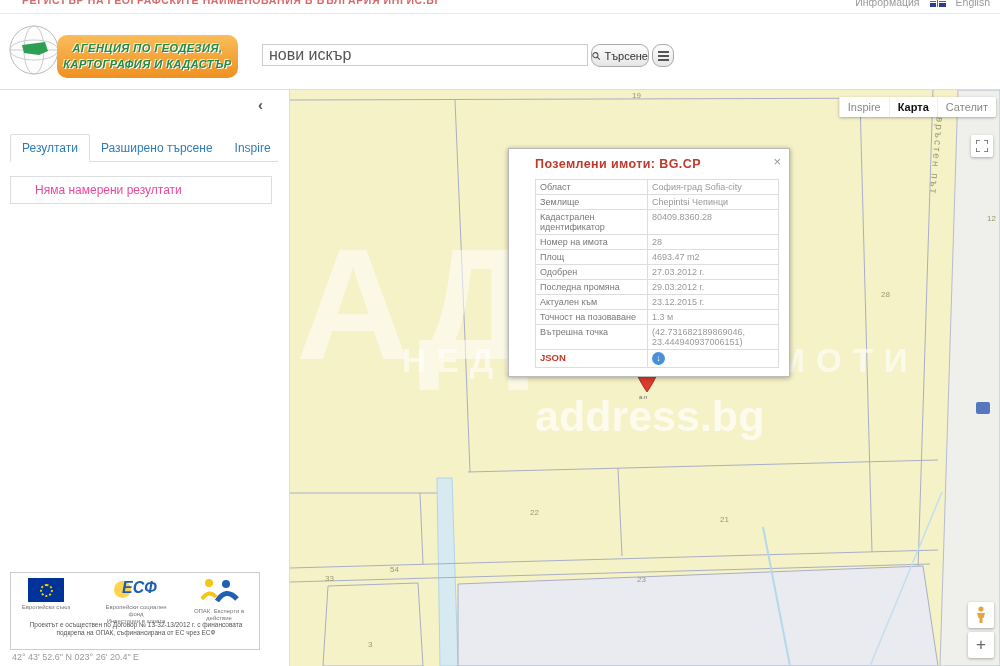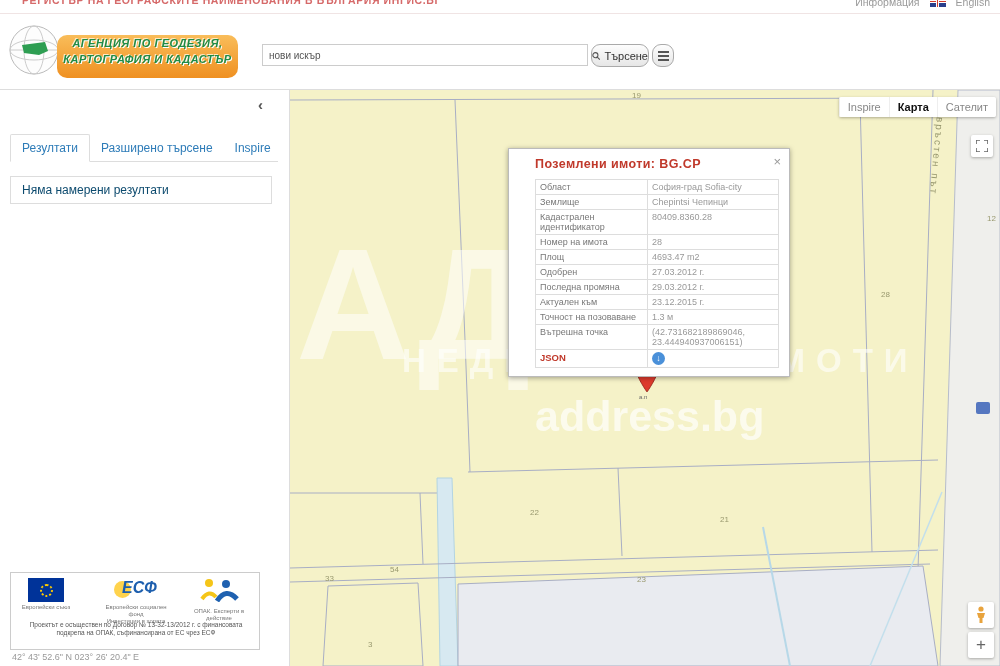--- a/index.html
+++ b/index.html
@@ -15,43 +15,43 @@
   #top-right { position:absolute; right:10px; top:-4px; display:flex; align-items:center; gap:10px; }
   #top-right .lnk { font-size:10.5px; color:#9a9a9a; }
   .uk-flag { position:relative; width:16px; height:10px; background:#2b3f8c; display:inline-block; overflow:hidden; }
   .uk-flag .h { position:absolute; left:0; right:0; top:3px; height:3px; background:#d33c2e;
                 border-top:1px solid #fff; border-bottom:1px solid #fff; }
   .uk-flag .v { position:absolute; top:0; bottom:0; left:6px; width:3px; background:#d33c2e;
                 border-left:1px solid #fff; border-right:1px solid #fff; }
 
   #logo-globe { position:absolute; left:8px; top:24px; }
   #logo-box { position:absolute; left:57px; top:35px; width:181px; height:43px; border-radius:10px;
-              background:linear-gradient(#f9bd5a,#ef9021); text-align:center; }
+              background:linear-gradient(#f9bd5a,#ef9021); text-align:center; padding-top:5px; }
   #logo-box .l1, #logo-box .l2 { font-size:11px; font-weight:bold; font-style:italic; color:#1f8b47;
               letter-spacing:.5px; text-shadow:1px 1px 0 #fff, -1px -1px 0 #ffe9c4; line-height:16px; white-space:nowrap;}
 
   #search-input { position:absolute; left:262px; top:44px; width:326px; height:22px; border:1px solid #ccc;
-                  font-size:10px; color:#555; padding:9px 6px; font-family:"Liberation Sans",sans-serif; }
+                  font-size:16px; color:#555; padding:9px 6px; font-family:"Liberation Sans",sans-serif; }
   .btn { background:linear-gradient(#fdfdfd,#e6e6e6); border:1px solid #aaa; border-radius:9px;
          font-size:11px; color:#333; display:flex; align-items:center; justify-content:center; gap:4px; }
   #search-btn { position:absolute; left:591px; top:44px; width:58px; height:23px; }
   #menu-btn { position:absolute; left:652px; top:44px; width:22px; height:23px; flex-direction:column; gap:2px; }
   #menu-btn .bar { width:11px; height:2px; background:#555; }
 
   
   #sidebar { position:absolute; left:0; top:90px; width:290px; height:576px; background:#fff;
              border-right:1px solid #ddd; z-index:9; }
   #collapse { position:absolute; left:258px; top:6px; font-size:15px; font-weight:bold; color:#555; cursor:pointer; }
   #tabs { position:absolute; left:10px; top:43px; width:268px; display:flex; align-items:flex-end;
           border-bottom:1px solid #ddd; height:29px; }
   .tab { font-size:12px; color:#2e7cb8; padding:6px 11px; white-space:nowrap; cursor:pointer; }
   .tab.active { background:#fff; border:1px solid #ddd; border-bottom:1px solid #fff; margin-bottom:-1px;
                 border-radius:2px 2px 0 0; }
   #no-results { position:absolute; left:10px; top:86px; width:262px; border:1px solid #ddd;
-                font-size:12px; color:#0c4a6e; padding:6px 11px; }
+                font-size:12px; color:#ec4899; padding:6px 24px; }
 
   #eu-box { position:absolute; left:10px; top:482px; width:250px; height:78px; border:1px solid #ccc;
             background:#fff; }
   .logo-col { position:absolute; top:5px; text-align:center; }
   .logo-cap { font-size:6px; color:#777; line-height:7px; margin-top:2px; }
   .eu-flag { width:36px; height:24px; background:#039; position:relative; margin:0 auto; }
   .eu-stars { position:absolute; left:0; right:0; top:0; bottom:0; margin:auto; width:13px; height:13px;
               border:2px dotted #fc0; border-radius:50%; }
   .esf-wrap { position:relative; width:56px; height:24px; margin:0 auto; }
   .esf-sun { position:absolute; left:6px; top:3px; width:17px; height:17px; border-radius:50%; background:#ffd34d; }

